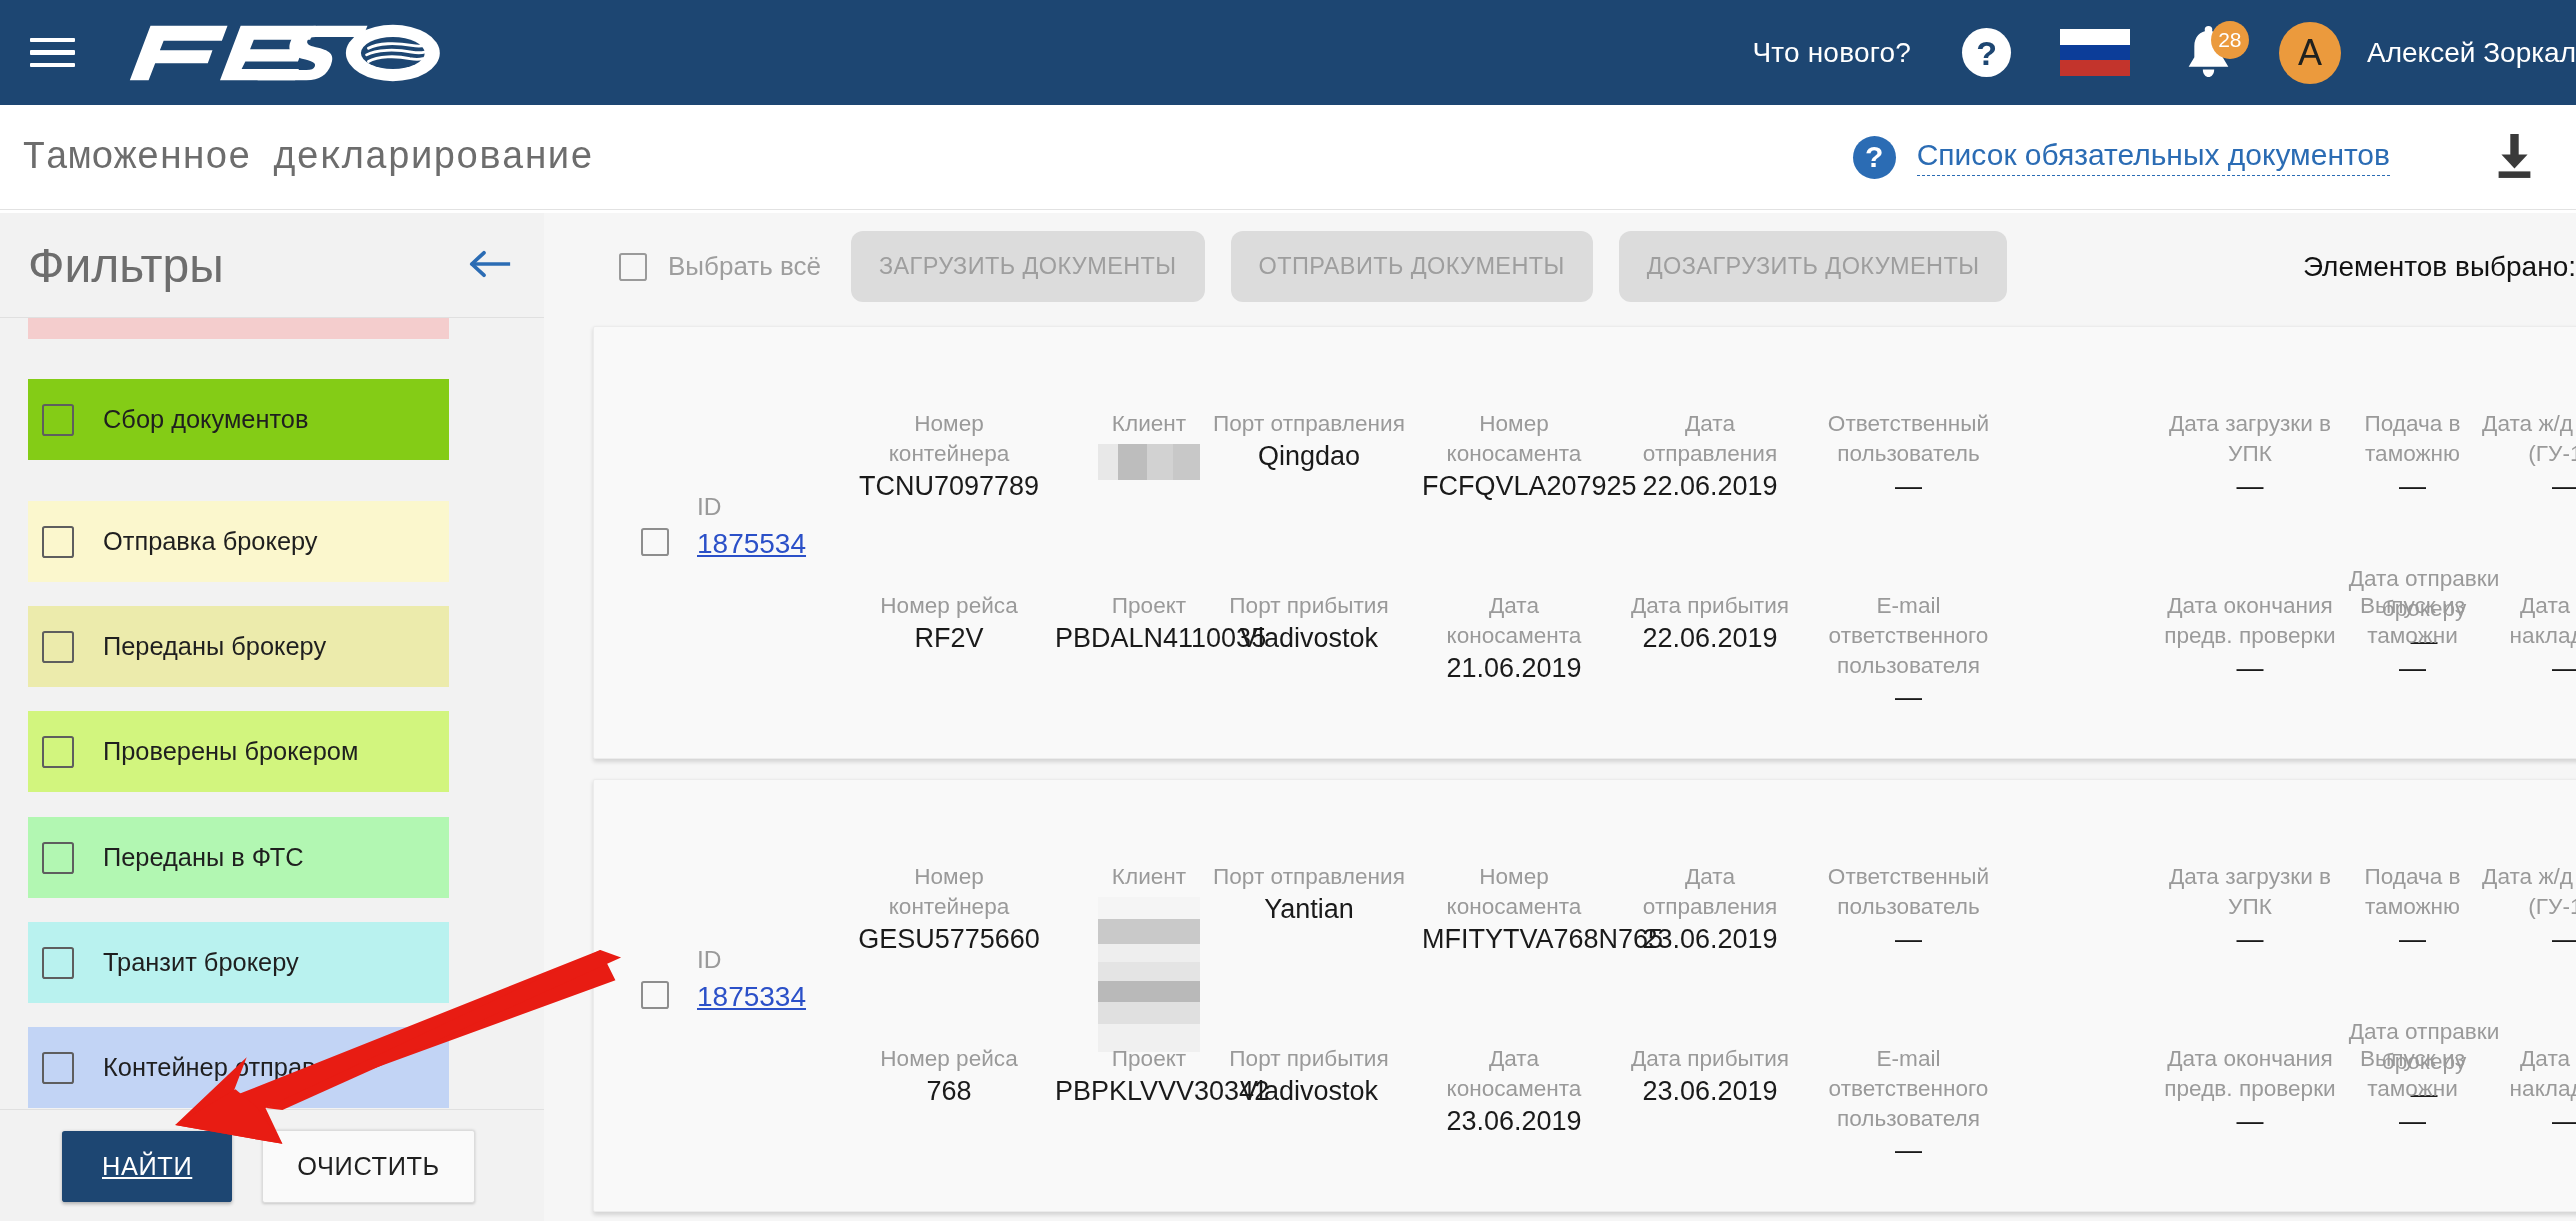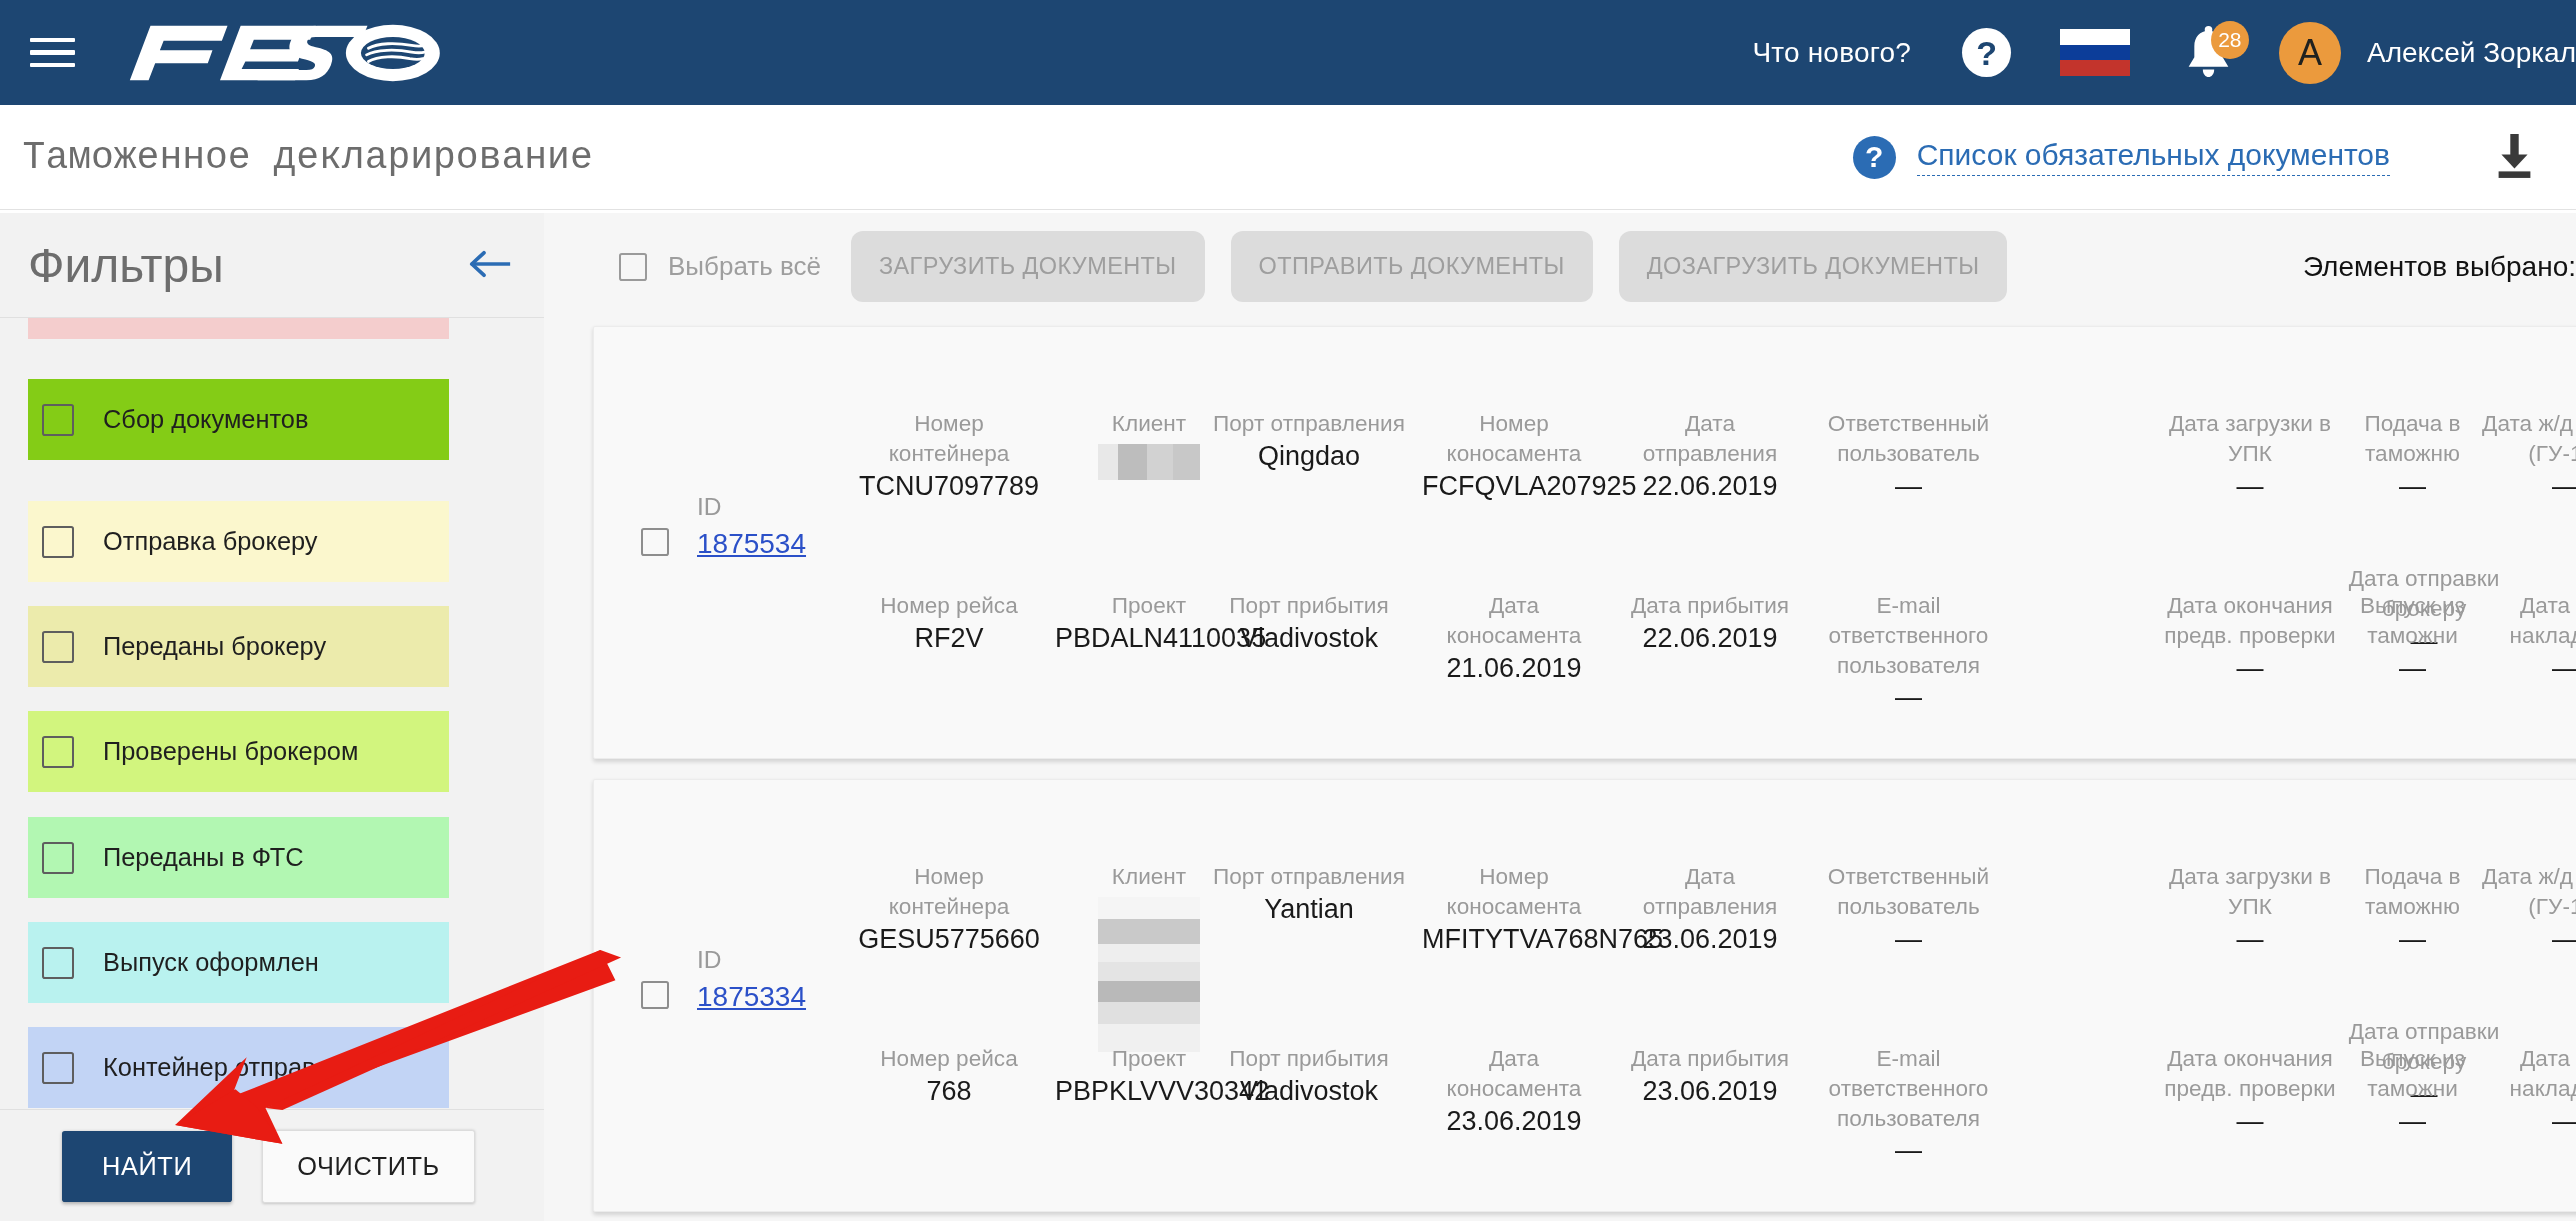--- a/index.html
+++ b/index.html
@@ -128,20 +128,21 @@
   .sidebar-footer {
     position: absolute; left: 0; bottom: 0; width: 544px; height: 113px;
     border-top: 0.9px solid #e0e0e0; display: flex; align-items: center;
     background: #f2f2f2;
   }
   .btn-find {
     margin-left: 62px; background: #1d4672; color: #ffffff;
     font-size: 25.4px; padding: 21px 40px; border: none; border-radius: 2.8px;
     cursor: pointer; letter-spacing: 0.6px;
     box-shadow: 0 1.9px 3.8px rgba(0,0,0,.28);
+    text-decoration: underline;
   }
   .btn-clear {
     margin-left: 30px; background: #fafafa; color: #1f1f1f;
     font-size: 25.4px; padding: 21px 34px; border: 0.9px solid #dcdcdc;
     border-radius: 2.8px; cursor: pointer; letter-spacing: 0.6px;
     box-shadow: 0 0.9px 2.8px rgba(0,0,0,.18);
   }
 
   
   .main {
@@ -335,21 +336,21 @@
         <div class="filter-label">Проверены брокером</div>
       </div>
 
       <div class="filter-item" id="f4" style="top:499px;background:#b2f7b2;">
         <div class="chk"></div>
         <div class="filter-label">Переданы в ФТС</div>
       </div>
 
       <div class="filter-item" id="f5" style="top:604px;background:#b9f2ef;">
         <div class="chk"></div>
-        <div class="filter-label">Выпуск оформлен</div>
+        <div class="filter-label">Транзит брокеру</div>
       </div>
 
       <div class="filter-item" id="f6" style="top:709px;background:#c2d4f5;">
         <div class="chk"></div>
         <div class="filter-label">Контейнер отправлен</div>
       </div>
     </div>
 
     <div class="sidebar-footer">
       <button class="btn-find">НАЙТИ</button>

